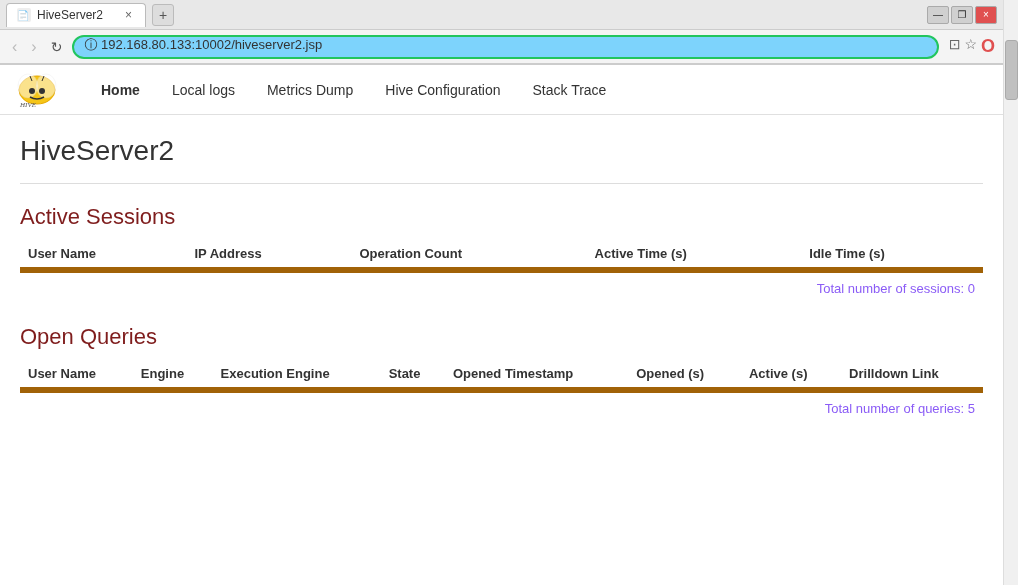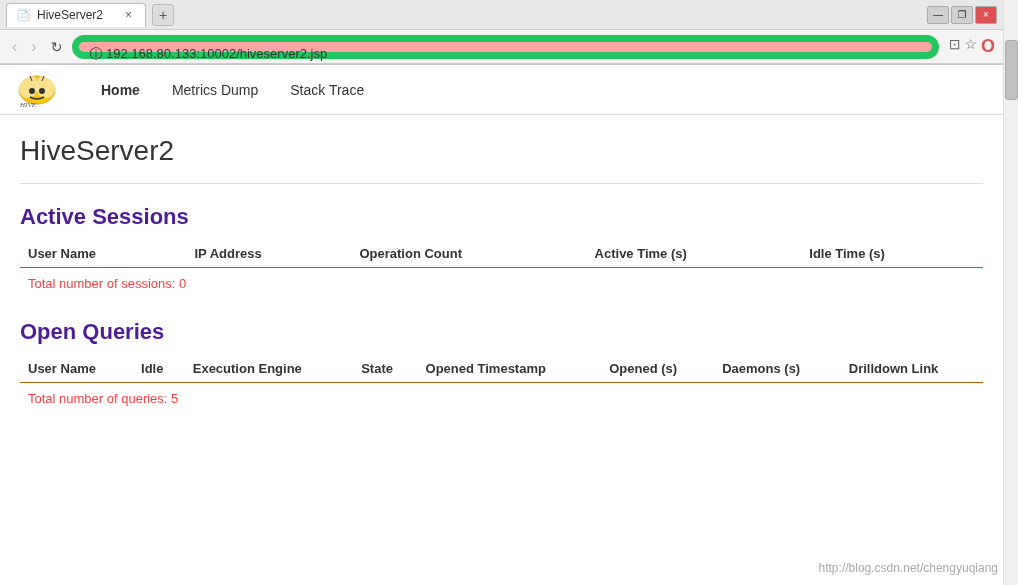--- a/index.html
+++ b/index.html
@@ -81,23 +81,23 @@
     }
     .nav-btn {
       font-size: 16px; cursor: pointer; color: #555; padding: 2px 4px;
       background: none; border: none;
     }
     .nav-btn.disabled { color: #bbb; }
     .refresh-btn { font-size: 14px; cursor: pointer; color: #555; }
     .url-bar {
       flex: 1;
       display: flex;
-      align-items: flex-start;
-      background: #fca5a5;
-      border: 7px solid #22c55e;
+      align-items: flex-end;
+      background: #7dd3fc;
+      border: 2px solid #22c55e;
       border-radius: 12px;
       padding: 3px 10px;
       font-size: 13px;
       height: 24px;
     }
     .url-text { flex: 1; font-size: 13px; }
     .addr-icons { display: flex; gap: 4px; margin-left: 4px; }
     .addr-icon { font-size: 14px; color: #666; cursor: pointer; }
     .addr-icon.red { color: #e05050; font-size: 18px; font-weight: bold; }
 
@@ -138,43 +138,44 @@
     .page-title {
       font-size: 28px;
       font-weight: normal;
       color: #333;
       margin-bottom: 16px;
     }
     hr { border: none; border-top: 1px solid #ddd; margin: 10px 0; }
 
     .section-title {
       font-size: 22px;
-      font-weight: bold;
-      color: #4c1d95;
+      font-weight: normal;
+      color: #7f1d1d;
       margin: 20px 0 10px 0;
     }
 
     table {
       width: 100%;
       border-collapse: collapse;
       font-size: 13px;
     }
     table th {
       text-align: left;
       font-weight: bold;
       color: #333;
-      border-bottom: 1px solid #a16207;
+      border-bottom: 6px solid #a16207;
       padding: 6px 8px;
       font-size: 13px;
     }
 
     .total-sessions {
       padding: 8px;
       font-size: 13px;
-      color: #ef4444;
+      color: #8b5cf6;
+      text-align: right;
     }
 
     .watermark {
       position: fixed;
       bottom: 10px;
       right: 20px;
       color: #aaa;
       font-size: 12px;
     }
 
@@ -267,21 +268,27 @@
           <line x1="22" y1="10" x2="20" y2="5" stroke="#333" stroke-width="1"></line>
           <line x1="32" y1="10" x2="34" y2="5" stroke="#333" stroke-width="1"></line>
           <text x="10" y="36" font-size="7" fill="#555" font-style="italic" font-family="serif">HIVE</text>
         </svg>
       </div>
       <ul class="nav-links">
         <li>
             <a href="#" class="active">Home</a>
           </li>
         <li>
+            <a href="#">Local logs</a>
+          </li>
+        <li>
             <a href="#">Metrics Dump</a>
+          </li>
+        <li>
+            <a href="#">Hive Configuration</a>
           </li>
         <li>
             <a href="#">Stack Trace</a>
           </li>
       </ul>
     </div>
 
     <div class="page-content" style="flex:1; overflow-y:auto;">
       <h1 class="page-title">HiveServer2</h1>
       <hr>
@@ -300,34 +307,33 @@
         <tbody>
         </tbody>
       </table>
       <div class="total-sessions">Total number of sessions: 0</div>
 
       <h2 class="section-title">Open Queries</h2>
       <table>
         <thead>
           <tr>
             <th>User Name</th>
-            <th>Idle</th>
+            <th>Engine</th>
             <th>Execution Engine</th>
             <th>State</th>
             <th>Opened Timestamp</th>
             <th>Opened (s)</th>
-            <th>Daemons (s)</th>
+            <th>Active (s)</th>
             <th>Drilldown Link</th>
           </tr>
         </thead>
         <tbody>
         </tbody>
       </table>
       <div class="total-sessions">Total number of queries: 5</div>
     </div>
   </div>
 
   <div class="scrollbar-area">
     <div class="scrollbar-thumb"></div>
   </div>
 
-  <div class="watermark">http://blog.csdn.net/chengyuqiang</div>
 </div>
 
 </body></html>

